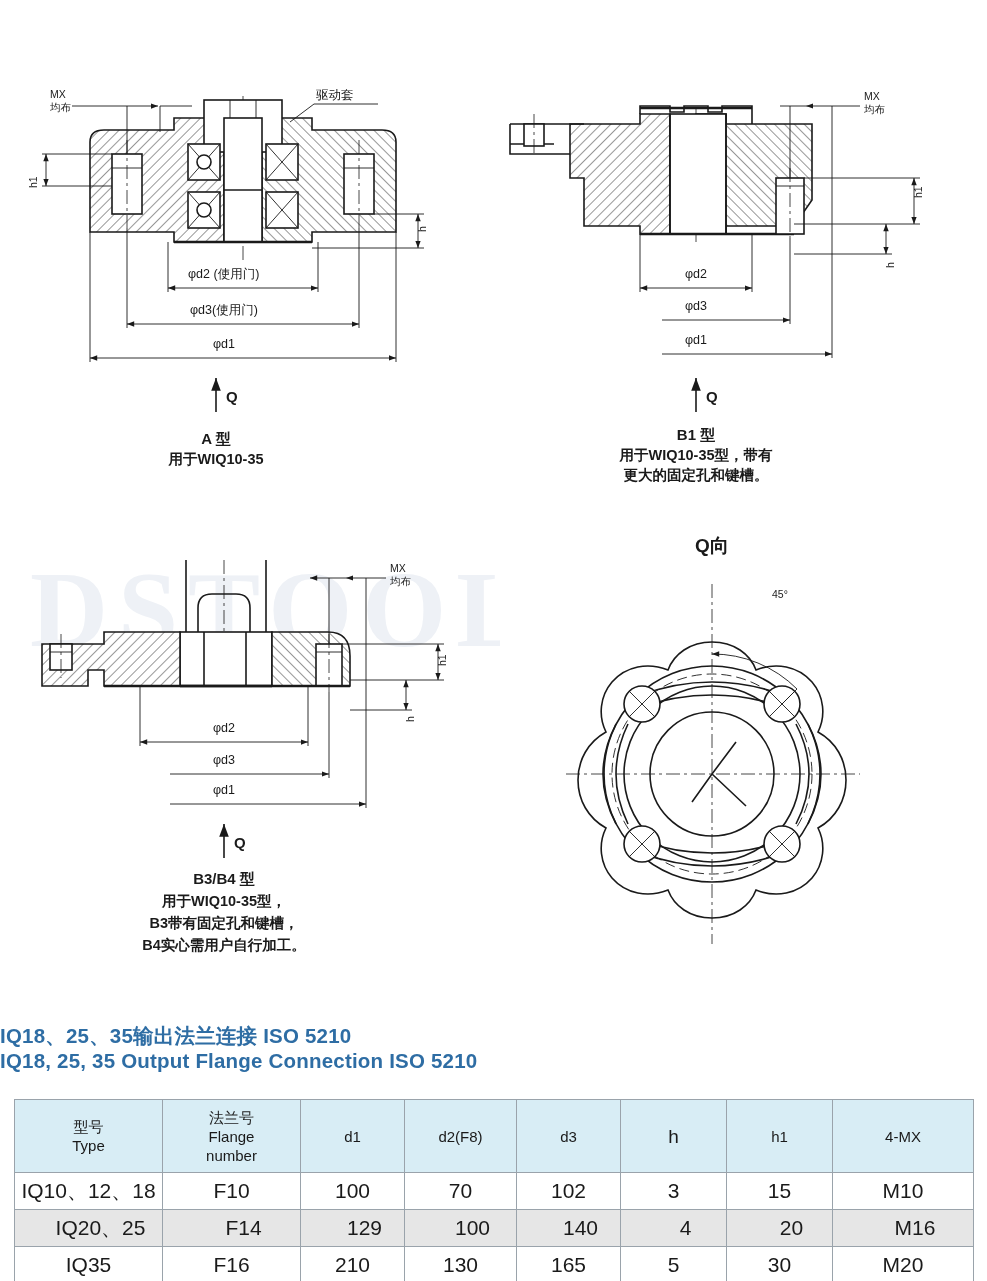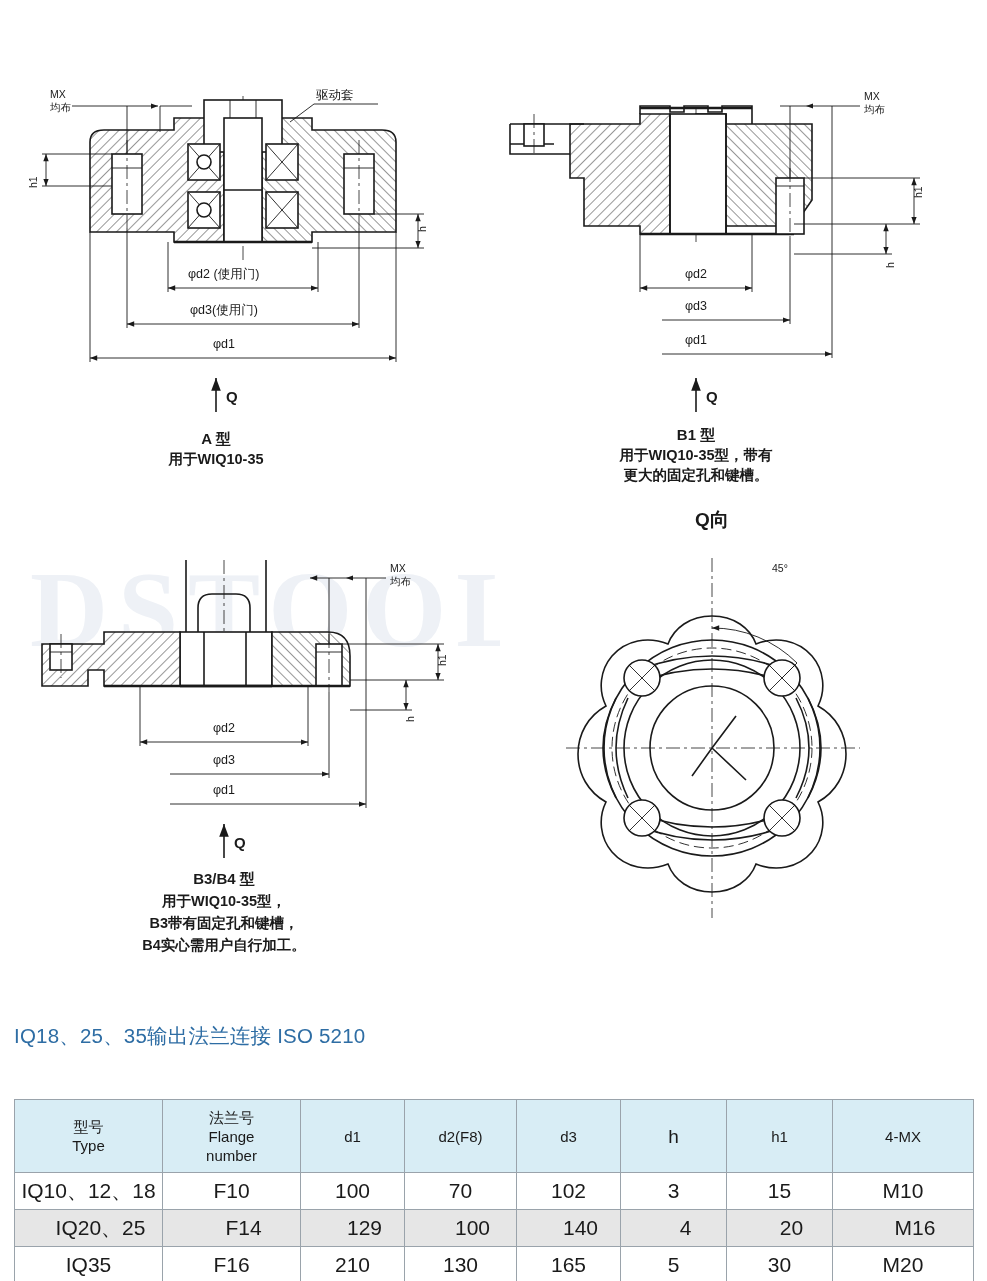--- a/index.html
+++ b/index.html
@@ -60,23 +60,24 @@
   .dlabel { font-size: 12.5px; }
   .dlabel-sm { font-size: 10.5px; }
   .qmark  { font-size: 15px; font-weight: bold; }
   .cap-t  { font-size: 15px; font-weight: bold; }
   .cap-b  { font-size: 14.5px; font-weight: bold; }
   .qview  { font-size: 19px; font-weight: bold; }
 
   
   #titles {
     position: absolute;
-    left: 14px;
+    left: 0;
     top: 1023px;
     width: 950px;
+    font-weight: bold;
   }
   .title-cn, .title-en {
     color: #2e6da4;
     font-size: 20.5px;
     line-height: 25px;
     white-space: nowrap;
     letter-spacing: 0.2px;
   }
 
   
@@ -339,21 +340,21 @@
       <line class="ln" x1="196" y1="298" x2="196" y2="264" marker-end="url(#arr)"></line>
       <text class="qmark" x="206" y="288">Q</text>
 
       <text class="cap-t" x="196" y="324" text-anchor="middle">B3/B4 型</text>
       <text class="cap-b" x="196" y="346" text-anchor="middle">用于WIQ10-35型，</text>
       <text class="cap-b" x="196" y="368" text-anchor="middle">B3带有固定孔和键槽，</text>
       <text class="cap-b" x="196" y="390" text-anchor="middle">B4实心需用户自行加工。</text>
     </svg>
   </div>
 
-  <div class="fig" style="left:560px; top:502px;">
+  <div class="fig" style="left:560px; top:528px;">
     <svg width="400" height="430" viewBox="0 0 400 430">
 
       <text class="qview" x="152" y="24" text-anchor="middle">Q向</text>
 
       <line class="ctr" x1="152" y1="56" x2="152" y2="416"></line>
       <line class="ctr" x1="6" y1="246" x2="300" y2="246"></line>
 
       <g class="ln" transform="translate(152,246)">
         <path d="M0,-132
                  C 22,-132 38,-120 44,-104
@@ -404,20 +405,21 @@
 
       <path class="dim" d="M152,126 A120,120 0 0 1 237,161" marker-start="url(#arrS)"></path>
       <line class="dim" x1="237" y1="161" x2="222" y2="176"></line>
       <text class="dlabel-sm" x="212" y="70">45°</text>
     </svg>
   </div>
 </div>
 
 <div id="titles">
   <div class="title-cn">IQ18、25、35输出法兰连接 ISO 5210</div>
+  <div class="title-en">IQ18, 25, 35 Output Flange Connection ISO 5210</div>
 </div>
 
 <table id="flange-table">
   <colgroup>
     <col style="width:148px">
       <col style="width:138px">
       <col style="width:104px">
     <col style="width:112px">
       <col style="width:104px">
       <col style="width:106px">

